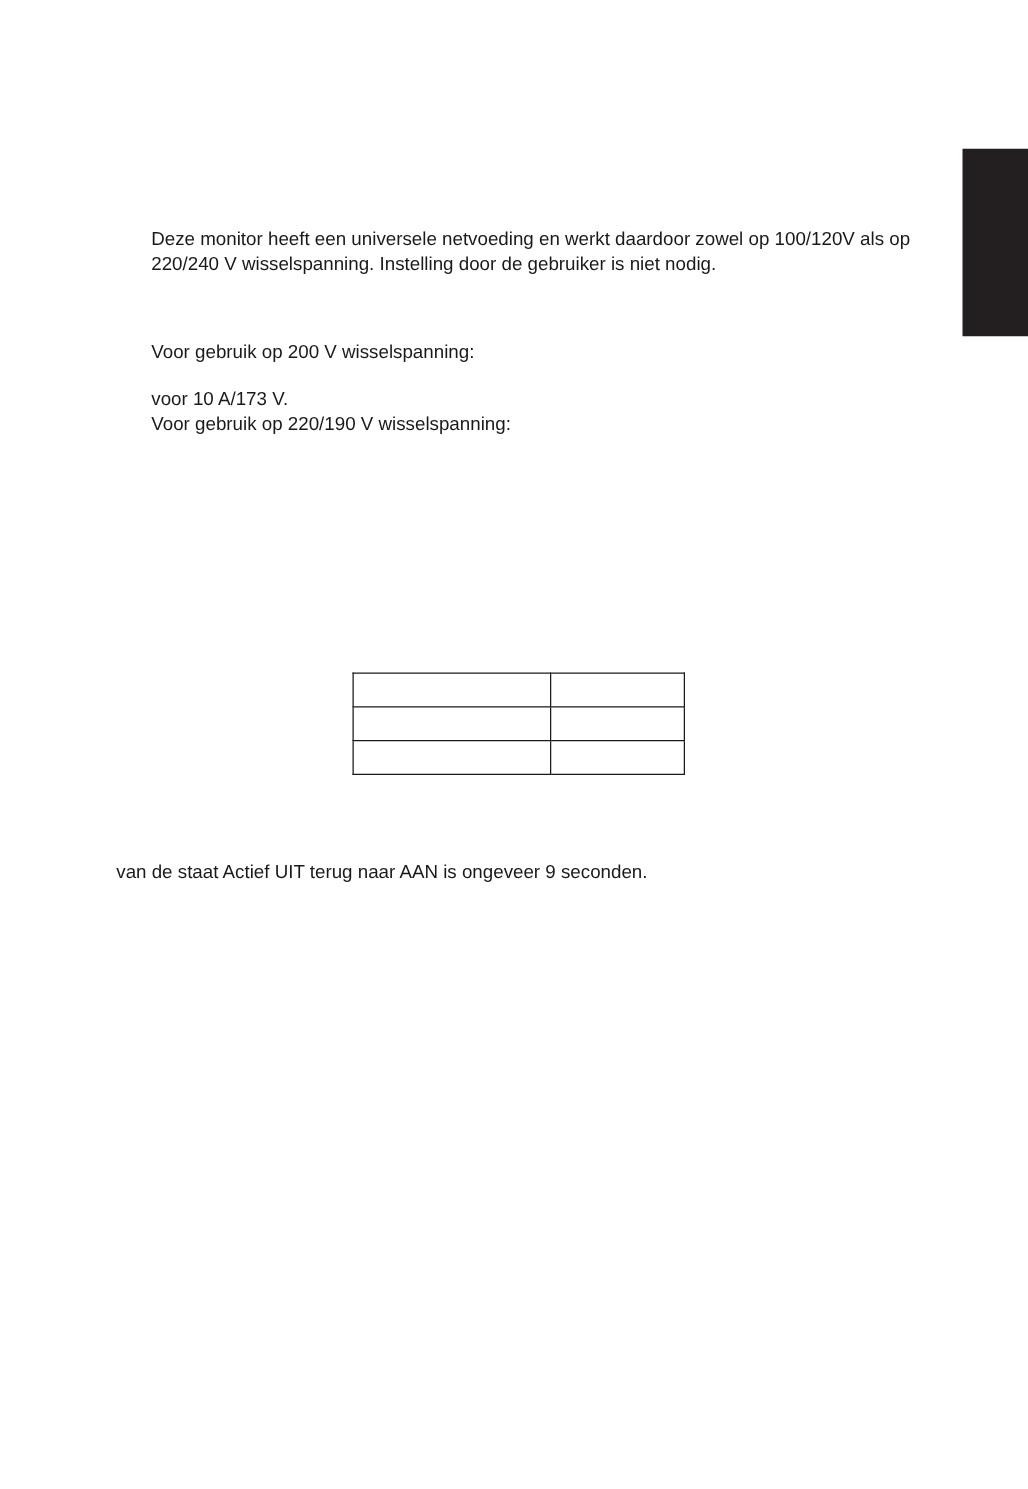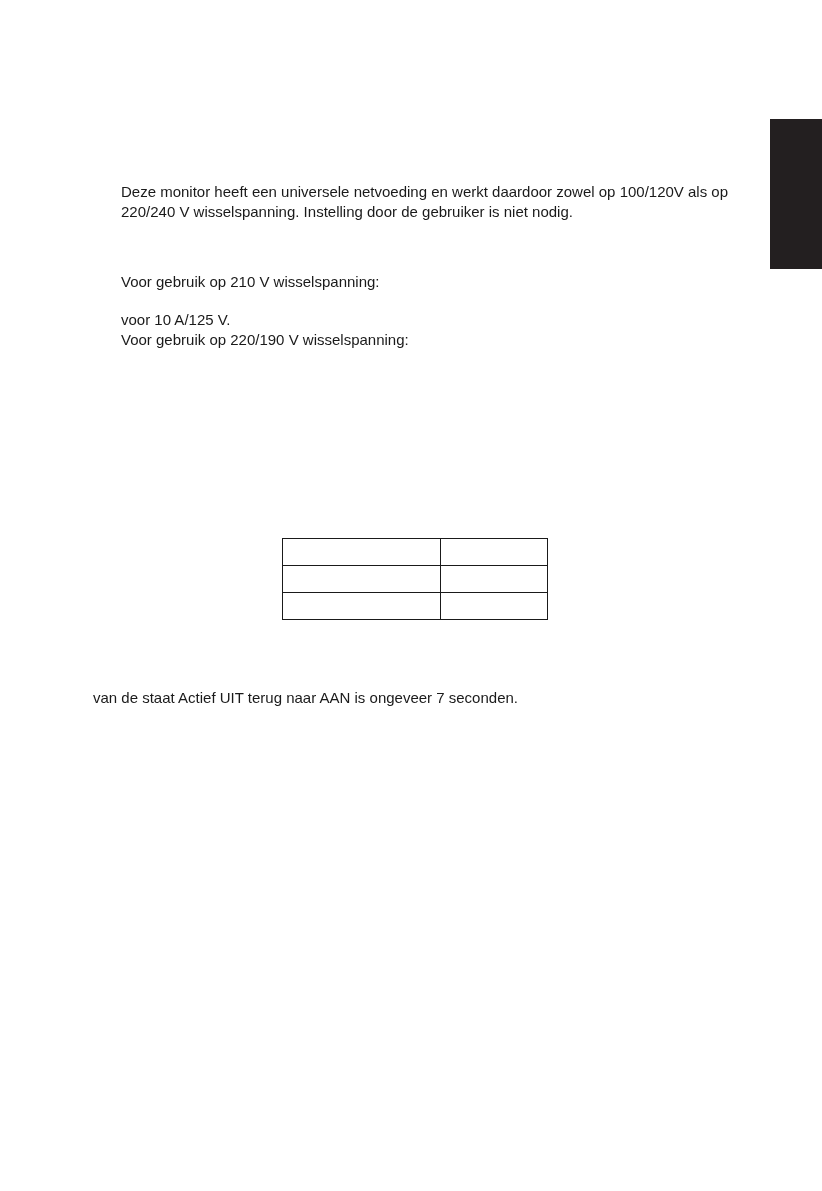--- a/index.html
+++ b/index.html
@@ -57,23 +57,23 @@
 </style>
 </head>
 <body>
 
 <div class="page">
 
   <div class="side-tab"></div>
 
   <div class="txt p-intro">Deze monitor heeft een universele netvoeding en werkt daardoor zowel op 100/120V als op 220/240 V wisselspanning. Instelling door de gebruiker is niet nodig.</div>
 
-  <div class="txt p-usage120">Voor gebruik op 210 V wisselspanning:</div>
+  <div class="txt p-usage120">Voor gebruik op 200 V wisselspanning:</div>
 
-  <div class="txt p-rating125">voor 10 A/125 V.</div>
+  <div class="txt p-rating125">voor 10 A/173 V.</div>
 
   <div class="txt p-usage220">Voor gebruik op 220/190 V wisselspanning:</div>
 
 
   <table class="spec-table">
     <tbody>
       <tr>
         <td class="col-left"></td>
         <td class="col-right"></td>
       </tr>
@@ -81,15 +81,15 @@
         <td class="col-left"></td>
         <td class="col-right"></td>
       </tr>
       <tr>
         <td class="col-left"></td>
         <td class="col-right"></td>
       </tr>
     </tbody>
   </table>
 
-  <div class="txt p-footer">van de staat Actief UIT terug naar AAN is ongeveer 7 seconden.</div>
+  <div class="txt p-footer">van de staat Actief UIT terug naar AAN is ongeveer 9 seconden.</div>
 
 </div>
 
 </body></html>

